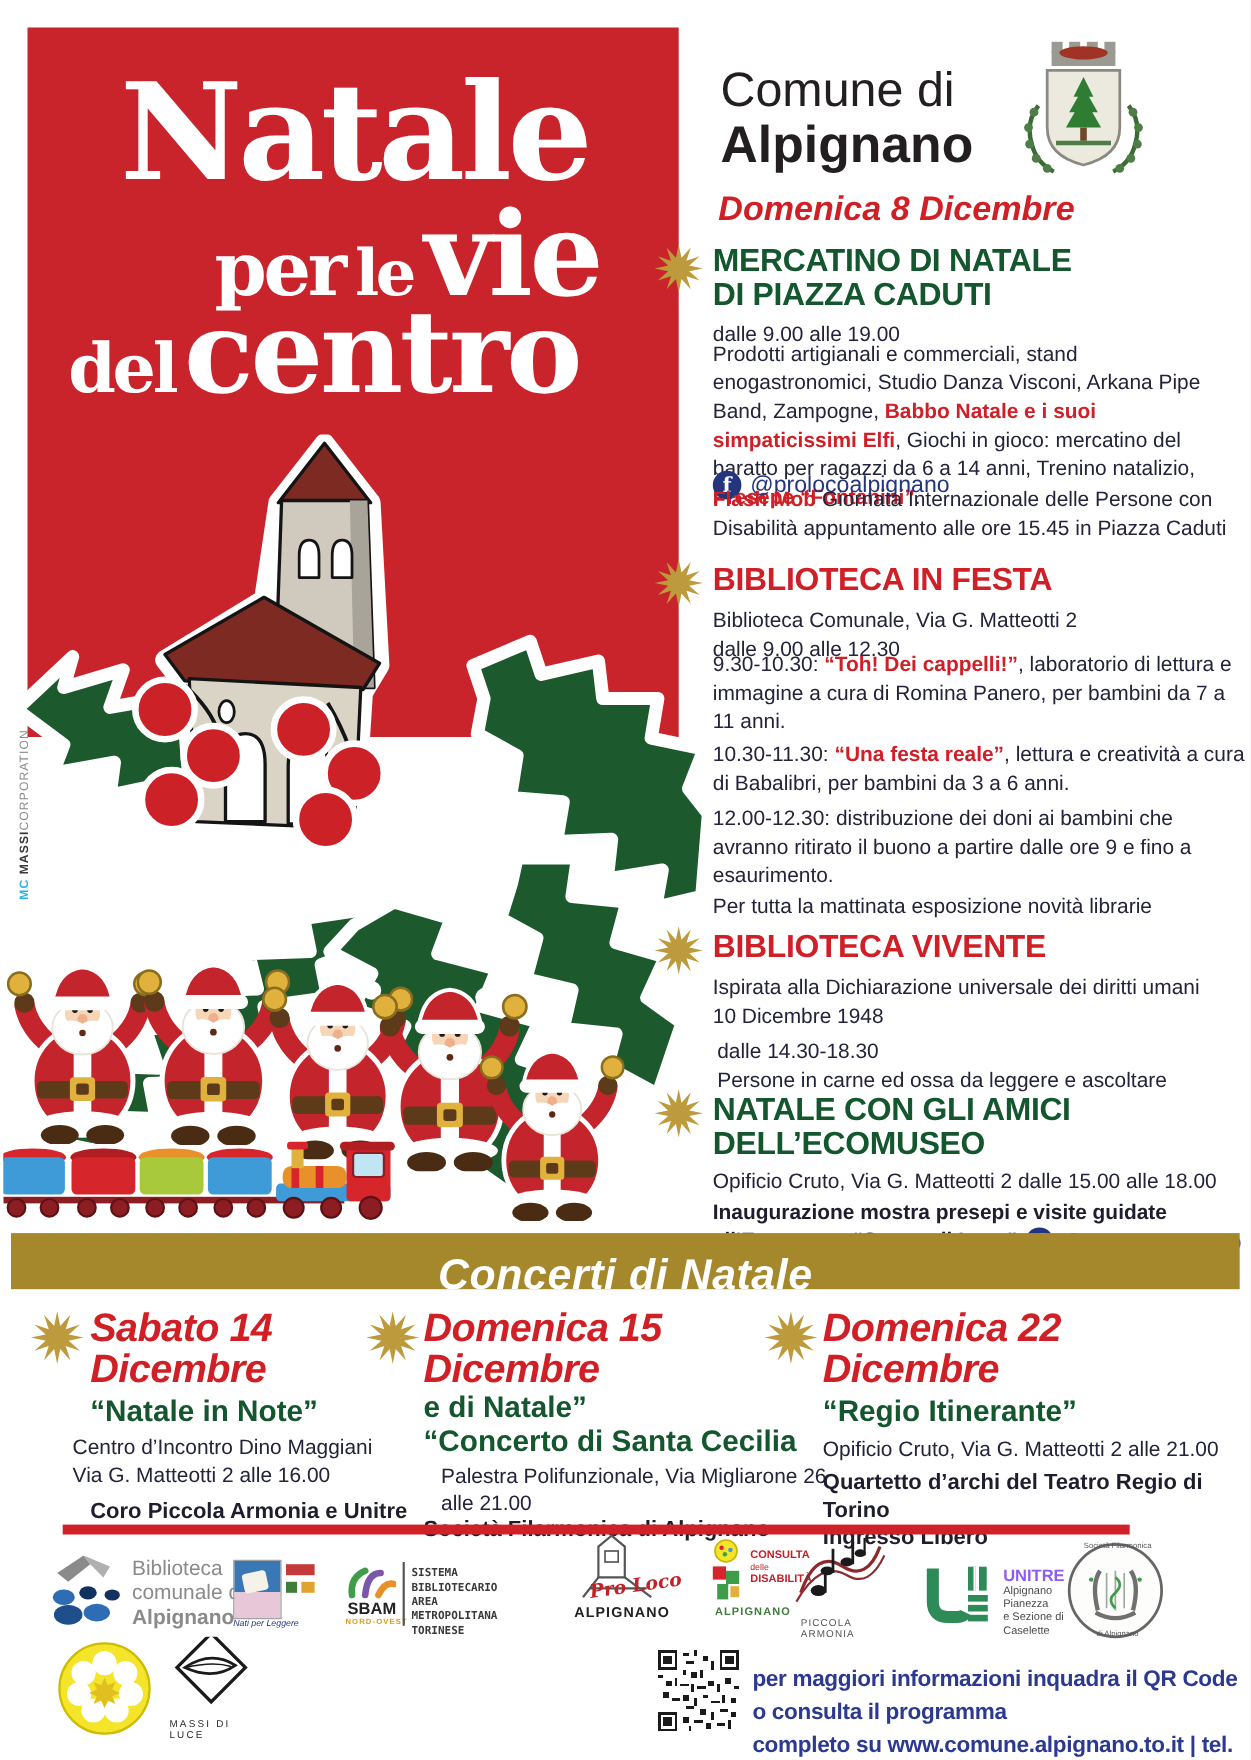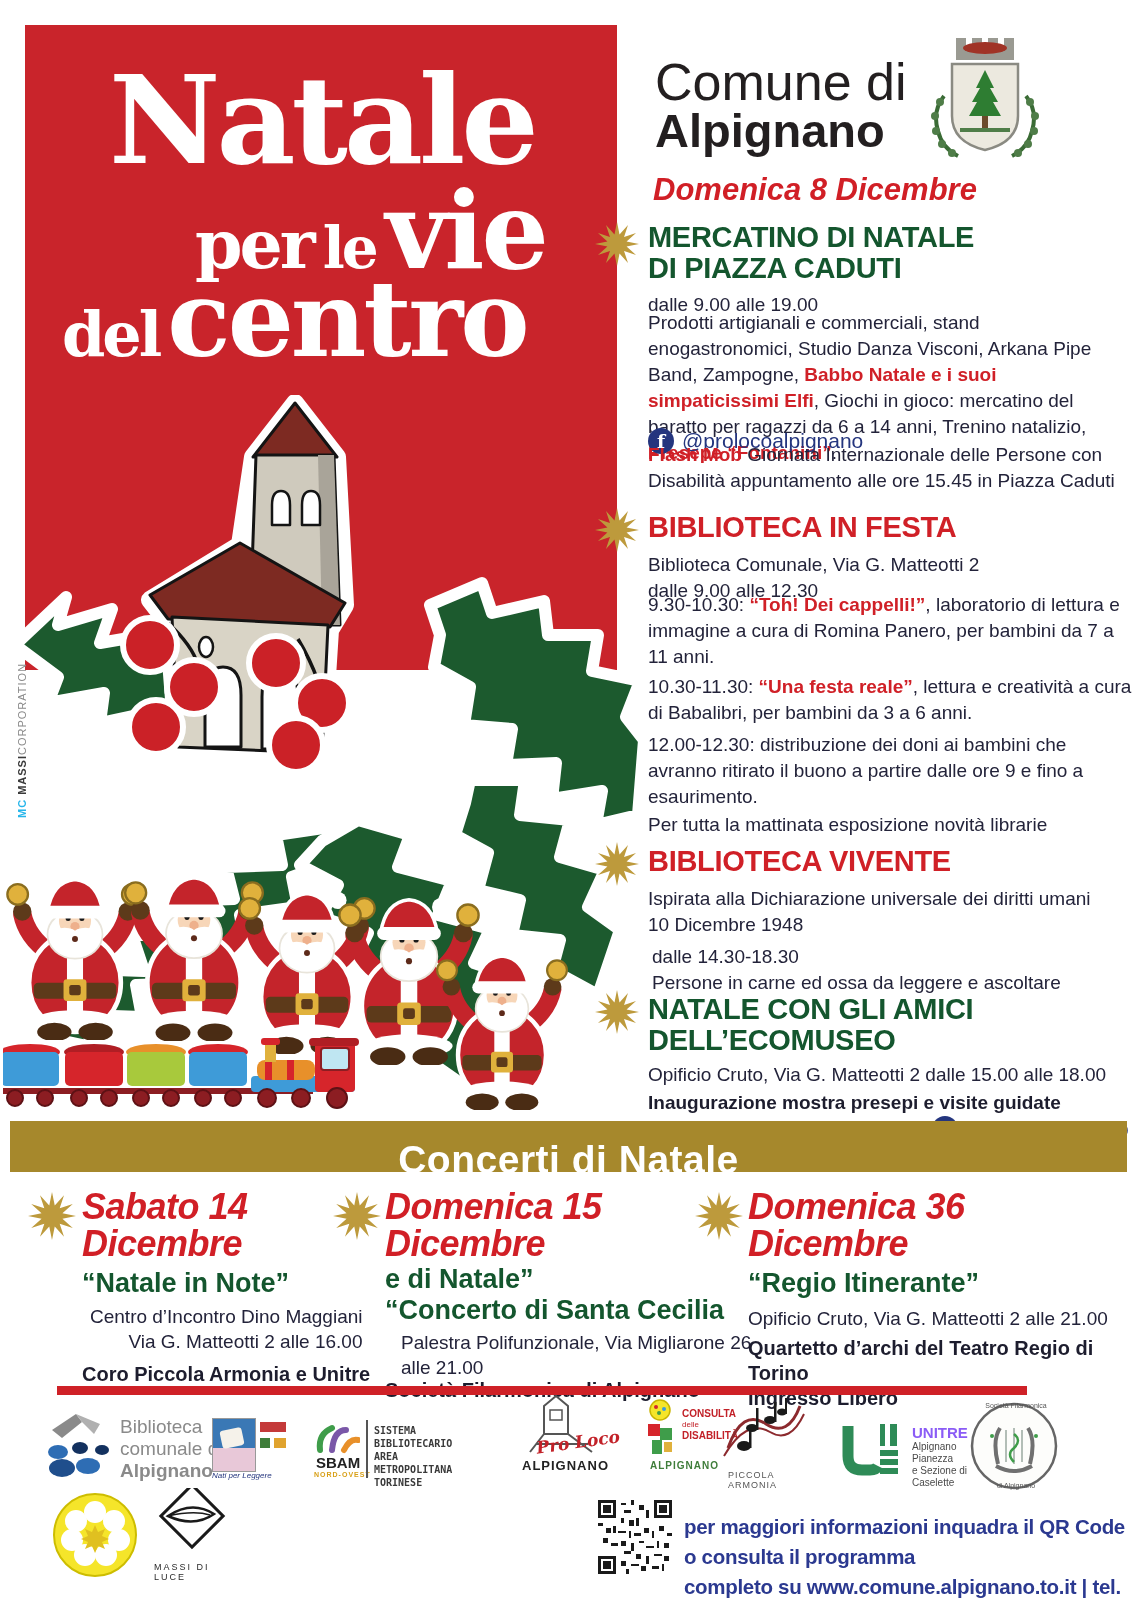--- a/index.html
+++ b/index.html
@@ -166,21 +166,21 @@
     <rect x="306" y="2" width="50" height="8" rx="4" fill="#b01e24"></rect>
     <rect x="318" y="12" width="28" height="22" rx="3" fill="#bfe6f2" stroke="#8c1d22" stroke-width="2"></rect>
     <g fill="#8c1d22" stroke="#5d1115" stroke-width="2">
       <circle cx="264" cy="62" r="9"></circle>
         <circle cx="298" cy="62" r="9"></circle>
         <circle cx="334" cy="62" r="10"></circle>
     </g>
   </svg>
 
   <div class="abs" style="left:655px;top:58px;color:#231f20;">
-    <div style="font-size:52px;line-height:48px;">Comune di</div>
+    <div style="font-size:44px;line-height:48px;">Comune di</div>
     <div style="font-size:47px;line-height:50px;font-weight:bold;">Alpignano</div>
   </div>
 
   <svg class="abs" style="left:930px;top:36px;" width="110" height="130" viewBox="0 0 110 130">
     <path d="M14,60 Q2,75 8,95 Q12,112 28,120" stroke="#3a6b35" stroke-width="4" fill="none"></path>
     <path d="M96,60 Q108,75 102,95 Q98,112 82,120" stroke="#3a6b35" stroke-width="4" fill="none"></path>
     <g fill="#4f7d48">
         <circle cx="10" cy="66" r="4"></circle>
         <circle cx="5" cy="80" r="4"></circle>
         <circle cx="6" cy="95" r="4"></circle>
@@ -270,32 +270,32 @@
     <div style="display:flex;align-items:center;gap:7px;">
       <span>all'Ecomuseo “Sogno di Luce”</span>
       <span class="fb">
           <span>f</span>
         </span>
       <span class="navy" style="font-weight:normal;font-size:20px;">@EcomuseoCruto</span>
     </div>
   </div>
 
   <div class="abs" style="left:10px;top:1121px;width:1117px;height:51px;background:#a6882c;display:flex;align-items:center;justify-content:center;">
-    <span style="color:#fff;font-weight:bold;font-size:39px;letter-spacing:0.5px;margin-top:26px;">Concerti di Natale</span>
+    <span style="color:#fff;font-weight:bold;font-style:italic;font-size:39px;letter-spacing:0.5px;margin-top:26px;">Concerti di Natale</span>
   </div>
 
   <svg class="abs star-svg" style="left:28px;top:1192px;" width="48" height="48">
       <use href="#star12"></use>
     </svg>
   <div class="abs date-h" style="left:82px;top:1188px;">
     <div>Sabato 14</div>
     <div>Dicembre</div>
   </div>
   <div class="abs c-title" style="left:82px;top:1268px;">“Natale in Note”</div>
-  <div class="abs c-venue" style="left:90px;top:1304px;text-align:right;">
+  <div class="abs c-venue" style="left:66px;top:1304px;">
     <div>Centro d’Incontro Dino Maggiani</div>
     <div>Via G. Matteotti 2 alle 16.00</div>
   </div>
   <div class="abs c-perf" style="left:82px;top:1362px;">Coro Piccola Armonia e Unitre</div>
 
   <svg class="abs star-svg" style="left:333px;top:1192px;" width="48" height="48">
       <use href="#star12"></use>
     </svg>
   <div class="abs date-h" style="left:385px;top:1188px;">
     <div>Domenica 15</div>
@@ -308,21 +308,21 @@
   <div class="abs c-venue" style="left:385px;top:1330px;margin-left:16px;">
     <div>Palestra Polifunzionale, Via Migliarone 26</div>
     <div>alle 21.00</div>
   </div>
   <div class="abs c-perf" style="left:385px;top:1378px;">Società Filarmonica di Alpignano</div>
 
   <svg class="abs star-svg" style="left:695px;top:1192px;" width="48" height="48">
       <use href="#star12"></use>
     </svg>
   <div class="abs date-h" style="left:748px;top:1188px;">
-    <div>Domenica 36</div>
+    <div>Domenica 22</div>
     <div>Dicembre</div>
   </div>
   <div class="abs c-title" style="left:748px;top:1268px;">“Regio Itinerante”</div>
   <div class="abs c-venue" style="left:748px;top:1306px;">Opificio Cruto, Via G. Matteotti 2 alle 21.00</div>
   <div class="abs c-perf" style="left:748px;top:1336px;">
     <div>Quartetto d’archi del Teatro Regio di Torino</div>
     <div>Ingresso Libero</div>
   </div>
 
   <div class="abs" style="left:57px;top:1386px;width:970px;height:9px;background:#cf2127;"></div>

